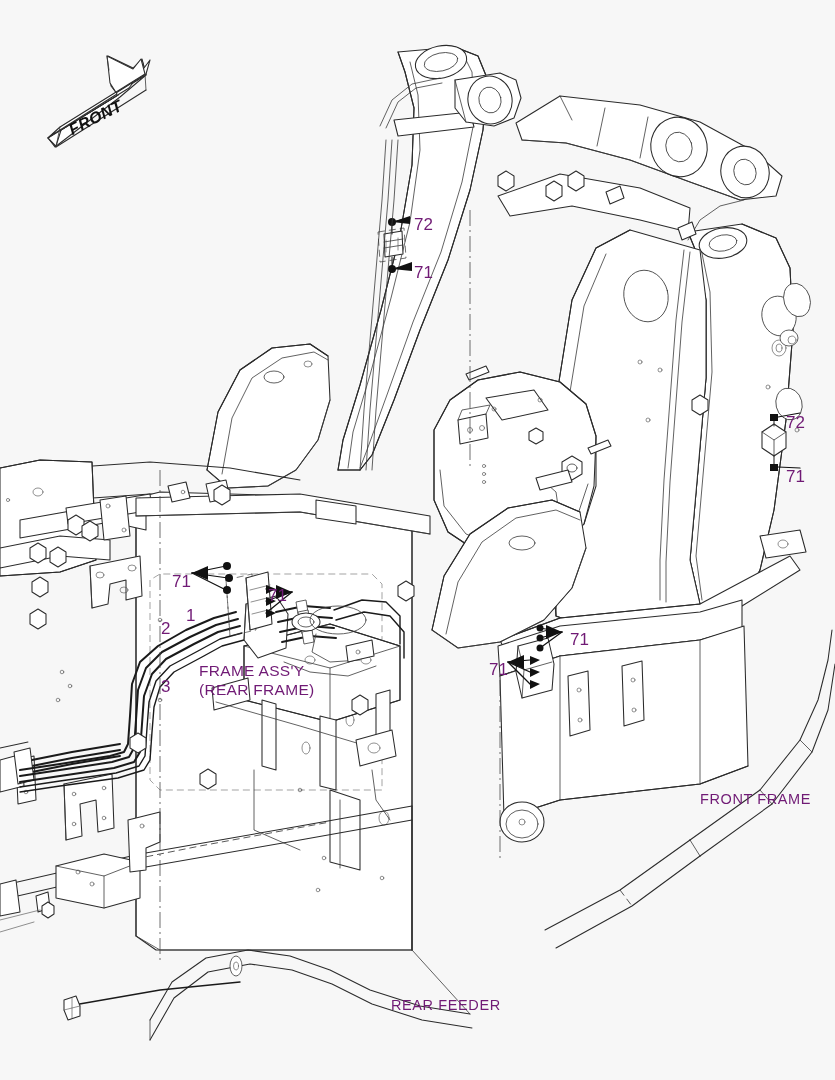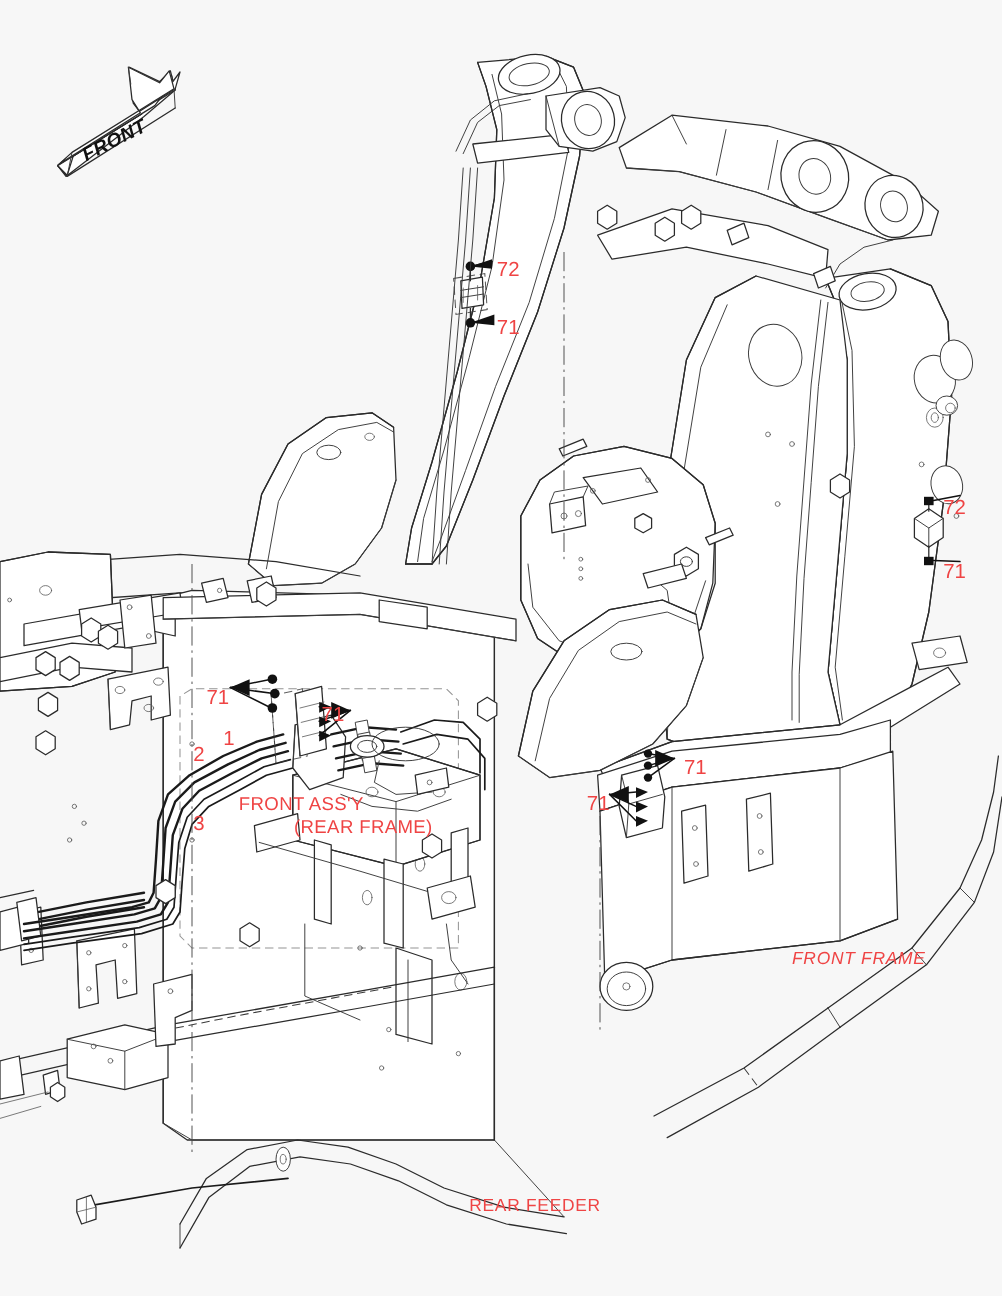--- a/index.html
+++ b/index.html
@@ -35,21 +35,21 @@
   .fill-w-thin { fill: #ffffff; stroke: #3a3a3a; stroke-width: 0.8; stroke-linejoin: round; }
   .hose { fill: none; stroke: #1a1a1a; stroke-width: 2.0; stroke-linecap: round; stroke-linejoin: round; }
   .hose-thin { fill: none; stroke: #1a1a1a; stroke-width: 1.4; stroke-linecap: round; stroke-linejoin: round; }
   .leader { fill: none; stroke: #111; stroke-width: 1.25; stroke-linecap: round; }
   .dot { fill: #111; }
   .arrowf { fill: #111; }
 
   .lbl {
     position: absolute;
     font-family: "Liberation Sans", sans-serif;
-    color: #ef4444;
+    color: #701a75;
     white-space: nowrap;
     line-height: 1;
   }
   .lbl-num { font-size: 17px; }
   .lbl-cap { font-size: 15.5px; letter-spacing: 0.3px; }
   .lbl-frame { font-size: 14.5px; letter-spacing: 0.6px; }
   .front-text {
     position: absolute;
     font-size: 16px;
     font-style: italic;
@@ -558,19 +558,19 @@
   <div class="lbl lbl-num" style="left:172px; top:573px;">71</div>
   <div class="lbl lbl-num" style="left:268px; top:587px;">71</div>
 
   <div class="lbl lbl-num" style="left:186px; top:607px;">1</div>
   <div class="lbl lbl-num" style="left:161px; top:620px;">2</div>
   <div class="lbl lbl-num" style="left:161px; top:678px;">3</div>
 
   <div class="lbl lbl-num" style="left:570px; top:631px;">71</div>
   <div class="lbl lbl-num" style="left:489px; top:661px;">71</div>
 
-  <div class="lbl lbl-cap" style="left:199px; top:663px;">FRONT ASS'Y</div>
-  <div class="lbl lbl-cap" style="left:199px; top:682px;margin-left:46px;">(REAR FRAME)</div>
-
-  <div class="lbl lbl-frame" style="left:660px; top:792px;font-style:italic;">FRONT FRAME</div>
+  <div class="lbl lbl-cap" style="left:199px; top:663px;">FRAME ASS'Y</div>
+  <div class="lbl lbl-cap" style="left:199px; top:682px;">(REAR FRAME)</div>
+
+  <div class="lbl lbl-frame" style="left:700px; top:792px;">FRONT FRAME</div>
   <div class="lbl lbl-frame" style="left:391px; top:998px;">REAR FEEDER</div>
 
 </div>
 
 </body></html>

